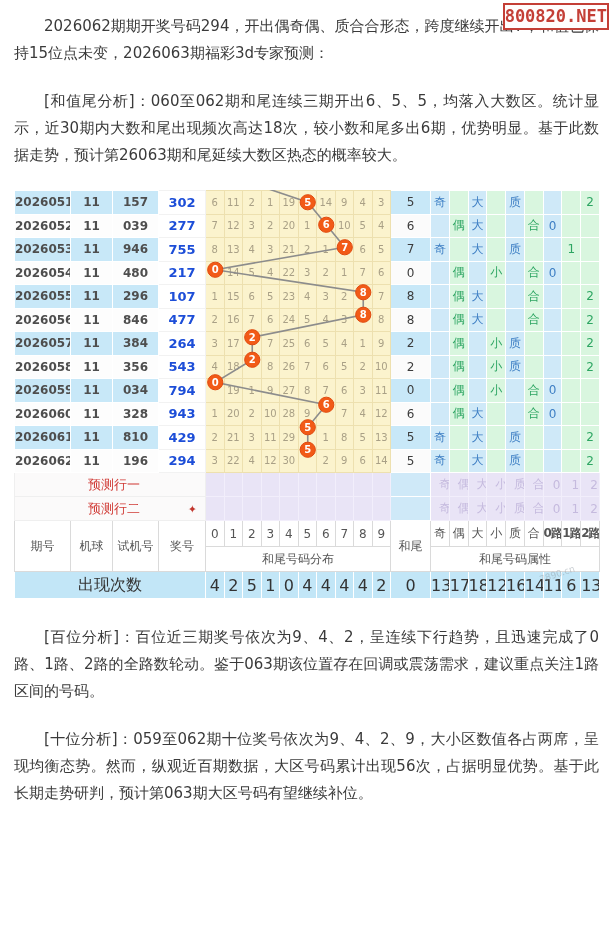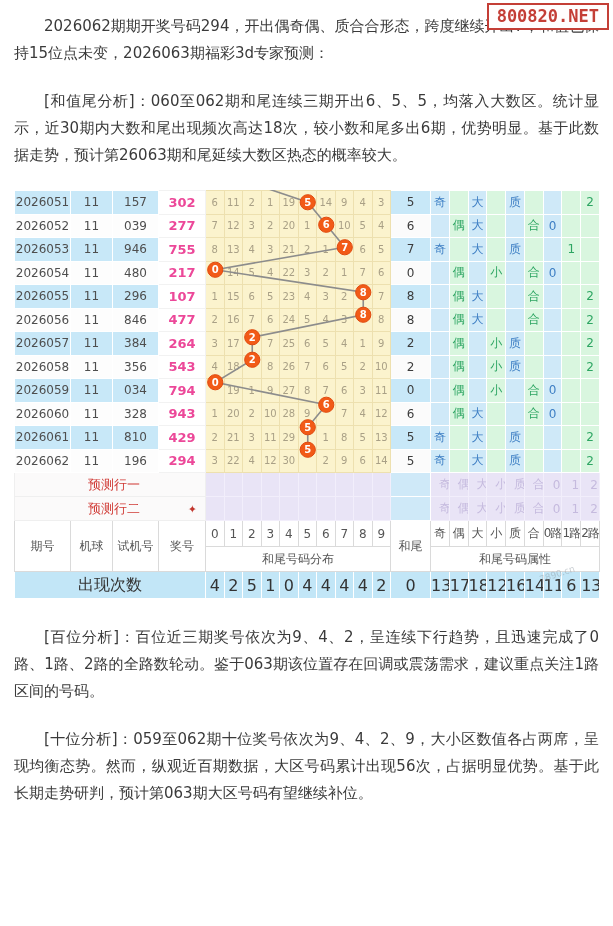--- a/index.html
+++ b/index.html
@@ -5,53 +5,53 @@
   html,body { margin:0; padding:0; background:#fff; }
   .page {
     position:relative; width:613px; height:926px; margin:0 auto;
     background:#fff; overflow:hidden;
     font-family:"DejaVu Sans","Liberation Sans",sans-serif;
   }
   .watermark {
     position:absolute; top:3px; right:4px; z-index:5;
     border:2px solid #c43e36; color:#c43e36; background:#fffdfd;
     font-family:"DejaVu Sans Mono","Liberation Mono",monospace;
-    font-size:17px; font-weight:700; line-height:23px; padding:0 8px;
+    font-size:17px; font-weight:700; line-height:23px; padding:0 0;
   }
   .para {
     font-size:15px; line-height:27px; color:#3a3a3a;
     margin:0 14px 21px 14px; text-indent:2em; text-align:justify;
   }
   #top-paras { padding-top:13px; }
   
   .table-wrap { position:relative; width:587px; margin:11px 0 25px 14px; overflow:hidden; }
   table { border-collapse:collapse; table-layout:fixed; width:585px; border:1px solid #d3e6f2; }
   td { text-align:center; vertical-align:middle; padding:0; overflow:hidden; white-space:nowrap; }
   .r-data td { height:22.5px; }
-  .c-left { font-size:12px; color:#4e4e4e; border:1px solid #fff; }
+  .c-left { font-size:12px; color:#4e4e4e; border:1px solid #fff;font-weight:bold; }
   .row-odd  .c-left { background:#c8e8f8; }
   .row-even .c-left { background:#fdfdfd; }
-  .c-prize  { background:#fff !important; color:#ec4899; font-weight:700; font-size:13px; border:1px solid #f2f2f2; }
+  .c-prize  { background:#fff !important; color:#1d4ed8; font-weight:700; font-size:13px; border:1px solid #f2f2f2; }
   .c-trend  { background:#fbf3cd; border:1px solid #ede0af; color:#a9a086; font-size:10px; }
   .c-tail   { font-size:12px; color:#3c3c3c; border:1px solid #fff; }
   .row-odd  .c-tail { background:#c8e8f8; }
   .row-even .c-tail { background:#fbfbfb; }
   .c-attr { border:1px solid #fff; font-size:12px; }
   .a-blue  { background:#cfe9f8; color:#3e7fc4; }
   .a-green { background:#d9f6df; color:#2da562; }
   .r-pred td { height:23px;padding-left:8px; }
   .pred-left { background:#fbfafa; border:1px solid #efefef; color:#d03a35; font-size:13px; position:relative; }
   .pred-star { position:absolute; right:8px; top:50%; transform:translateY(-50%); color:#c2372e; font-size:11px; }
   .pred-trend { background:#e9e4f6; border:1px solid #f2eefb; }
   .pred-tail  { background:#cfe9f8; border:1px solid #fff; }
   .pred-attr  { background:#e9e4f6; border:1px solid #f2eefb; color:#c5bade; font-size:12px; }
   .r-hdr td { background:#fff; border:1px solid #dadada; color:#555; font-size:12px; }
   .r-hdr1 td { height:25px; }
   .r-hdr2 td { height:24px; }
-  .hdr-route { font-size:10px; letter-spacing:-1px; }
+  .hdr-route { font-size:10px; letter-spacing:-1px;font-weight:bold; }
   .r-count td { background:#c2e6f7; border:1px solid #fff; color:#333; font-size:16px; height:26px; }
   #trend-svg { position:absolute; left:192px; top:1px; width:185px; height:270px; pointer-events:none; overflow:visible; }
   .faint-wm {
     position:absolute; right:26px; bottom:20px; transform:rotate(-18deg);
     color:rgba(140,150,160,.45); font-size:9px; pointer-events:none;
   }
 </style>
 </head>
 <body>
 

